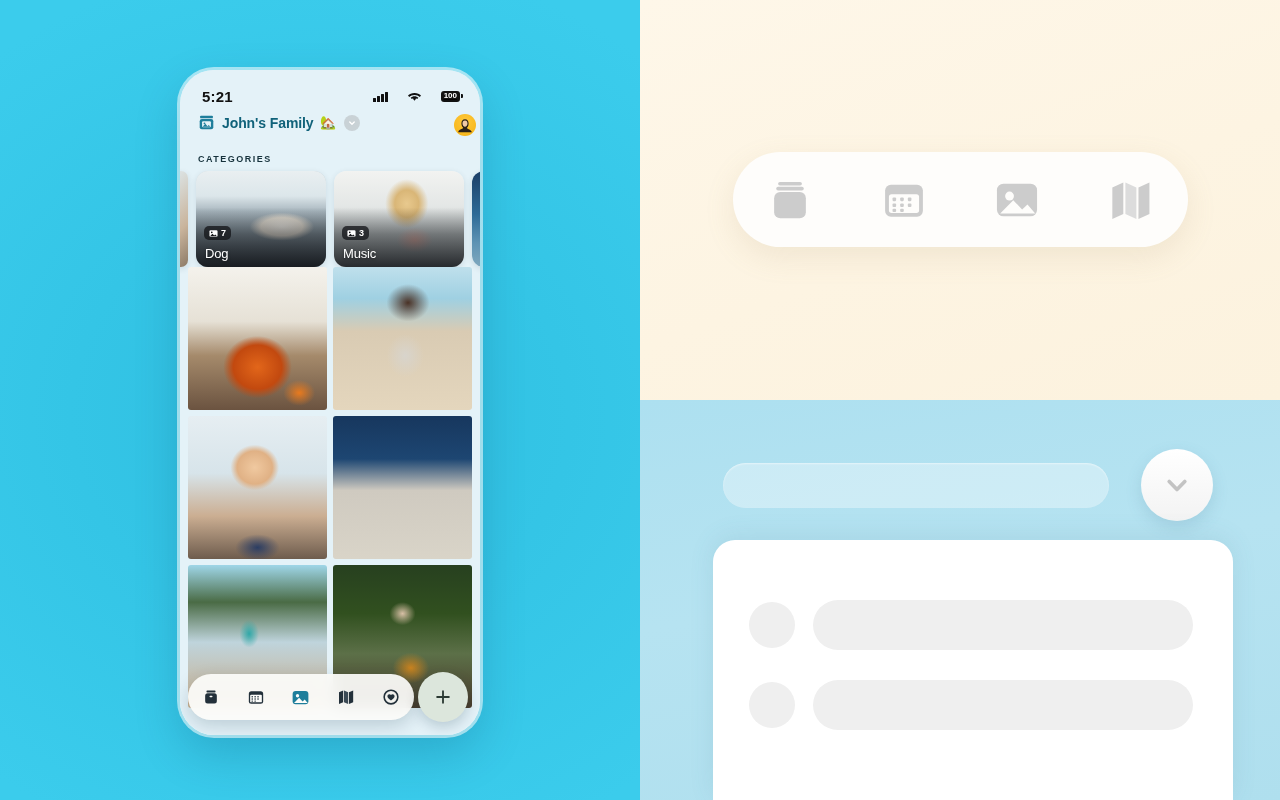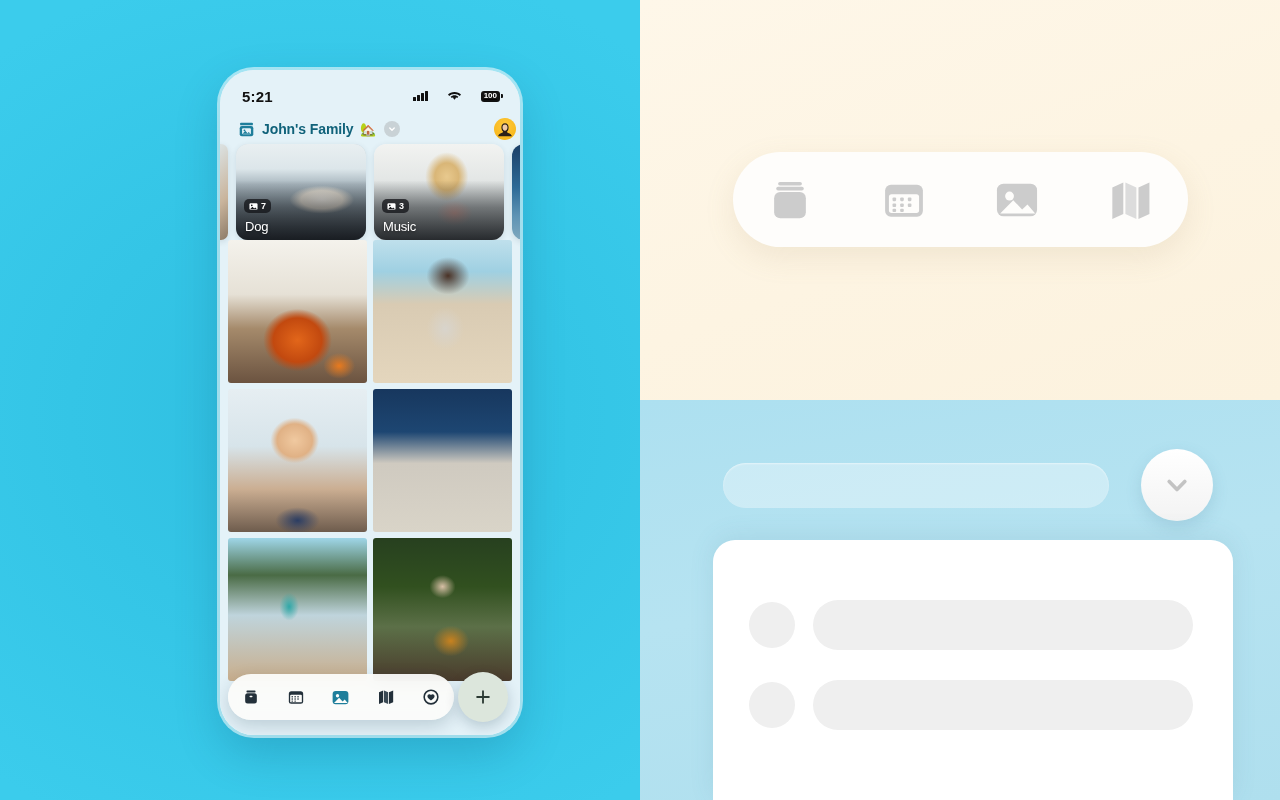--- a/index.html
+++ b/index.html
@@ -23,48 +23,47 @@
     background: linear-gradient(170deg, #ADE0F0 0%, #B6E3F1 45%, #AFDFEE 100%);
   }
 
   
   .phone {
     position: absolute; left: 180px; top: 70px; width: 300px; height: 665px;
     border-radius: 34px;
     background: #E4F2F8;
     box-shadow: 0 0 0 3px rgba(255,255,255,0.55), 0 18px 45px rgba(0,70,100,0.22);
     overflow: hidden;
-    margin-left: 40px;
   }
   .phone-screen { position: relative; width: 100%; height: 100%; background: #E4F2F8; overflow: hidden; }
 
   
   .statusbar {
     display: flex; align-items: center; justify-content: space-between;
     padding: 16px 20px 4px 22px; height: 40px;
   }
   .status-time { font-size: 15px; font-weight: 700; color: #111; letter-spacing: .2px; }
-  .status-right { display: flex; align-items: center; gap: 20px; text-decoration: underline; }
+  .status-right { display: flex; align-items: flex-end; gap: 20px; text-decoration: underline; }
   .sig { display: flex; align-items: flex-end; gap: 1.5px; height: 10px; }
   .sig i { display: block; width: 2.5px; background: #111; border-radius: .5px; }
   .sig i:nth-child(1){height:4px}.sig i:nth-child(2){height:6px}
   .sig i:nth-child(3){height:8px}.sig i:nth-child(4){height:10px;background:#111}
   .batt {
     background: #111; color: #fff; font-size: 8px; font-weight: 700;
     border-radius: 3px; padding: 1.5px 3px 1.5px 3px; line-height: 1;
     position: relative;
   }
   .batt:after {
     content:""; position:absolute; right:-2.5px; top:50%; transform:translateY(-50%);
     width:1.5px; height:4px; background:#111; border-radius:0 1px 1px 0;
   }
 
   
   .app-header {
-    display: flex; align-items: center; justify-content: space-between;
+    display: flex; align-items: flex-start; justify-content: space-between;
     padding: 4px 4px 0 18px; height: 34px;
   }
   .album-id { display: flex; align-items: center; gap: 7px; }
   .album-title { font-size: 14px; font-weight: 700; color: #10627A; letter-spacing: -.1px; }
   .emoji { font-size: 13px; line-height: 1; }
   .chev-circle {
     width: 16px; height: 16px; border-radius: 50%; background: #C9D2D6;
     display: flex; align-items: center; justify-content: center;
   }
   .avatar {
@@ -214,20 +213,21 @@
           </span>
         </div>
         <div class="avatar">
           <svg width="22" height="22" viewBox="0 0 22 22">
             <path d="M11 5.2c2.4 0 3.6 1.8 3.6 4.2 0 2.1-.8 3.5-1.6 4.2l.5 1.1c2.6.7 4 2 4.4 3.6H4.1c.4-1.7 1.9-3 4.6-3.7l.4-1.1C8.2 12.7 7.4 11.4 7.4 9.4c0-2.4 1.2-4.2 3.6-4.2Z" fill="#2B2118"></path>
             <path d="M11 6.4c1.7 0 2.5 1.2 2.5 3 0 1.9-1.1 3.3-2.5 3.3S8.5 11.3 8.5 9.4c0-1.8.8-3 2.5-3Z" fill="#F0C9A6"></path>
           </svg>
         </div>
       </div>
 
+      <div class="section-label">CATEGORIES</div>
       <div class="cats">
 
         <div class="cat-card partial-left">
           <div class="cat-img" style="background:linear-gradient(135deg,#DDE7EA,#C9B49C 60%,#8C7A66)"></div>
         </div>
 
         <div class="cat-card">
           <div class="cat-img" style="background:
                  radial-gradient(ellipse 46px 20px at 66% 58%, #F4F1EA 0%, #E6E1D6 45%, rgba(230,225,214,0) 70%),
                  linear-gradient(to bottom, #E9EFF1 0%, #DCE6EA 26%, #A9B7BF 42%, #8E9DA6 62%, #5E6B74 100%),

